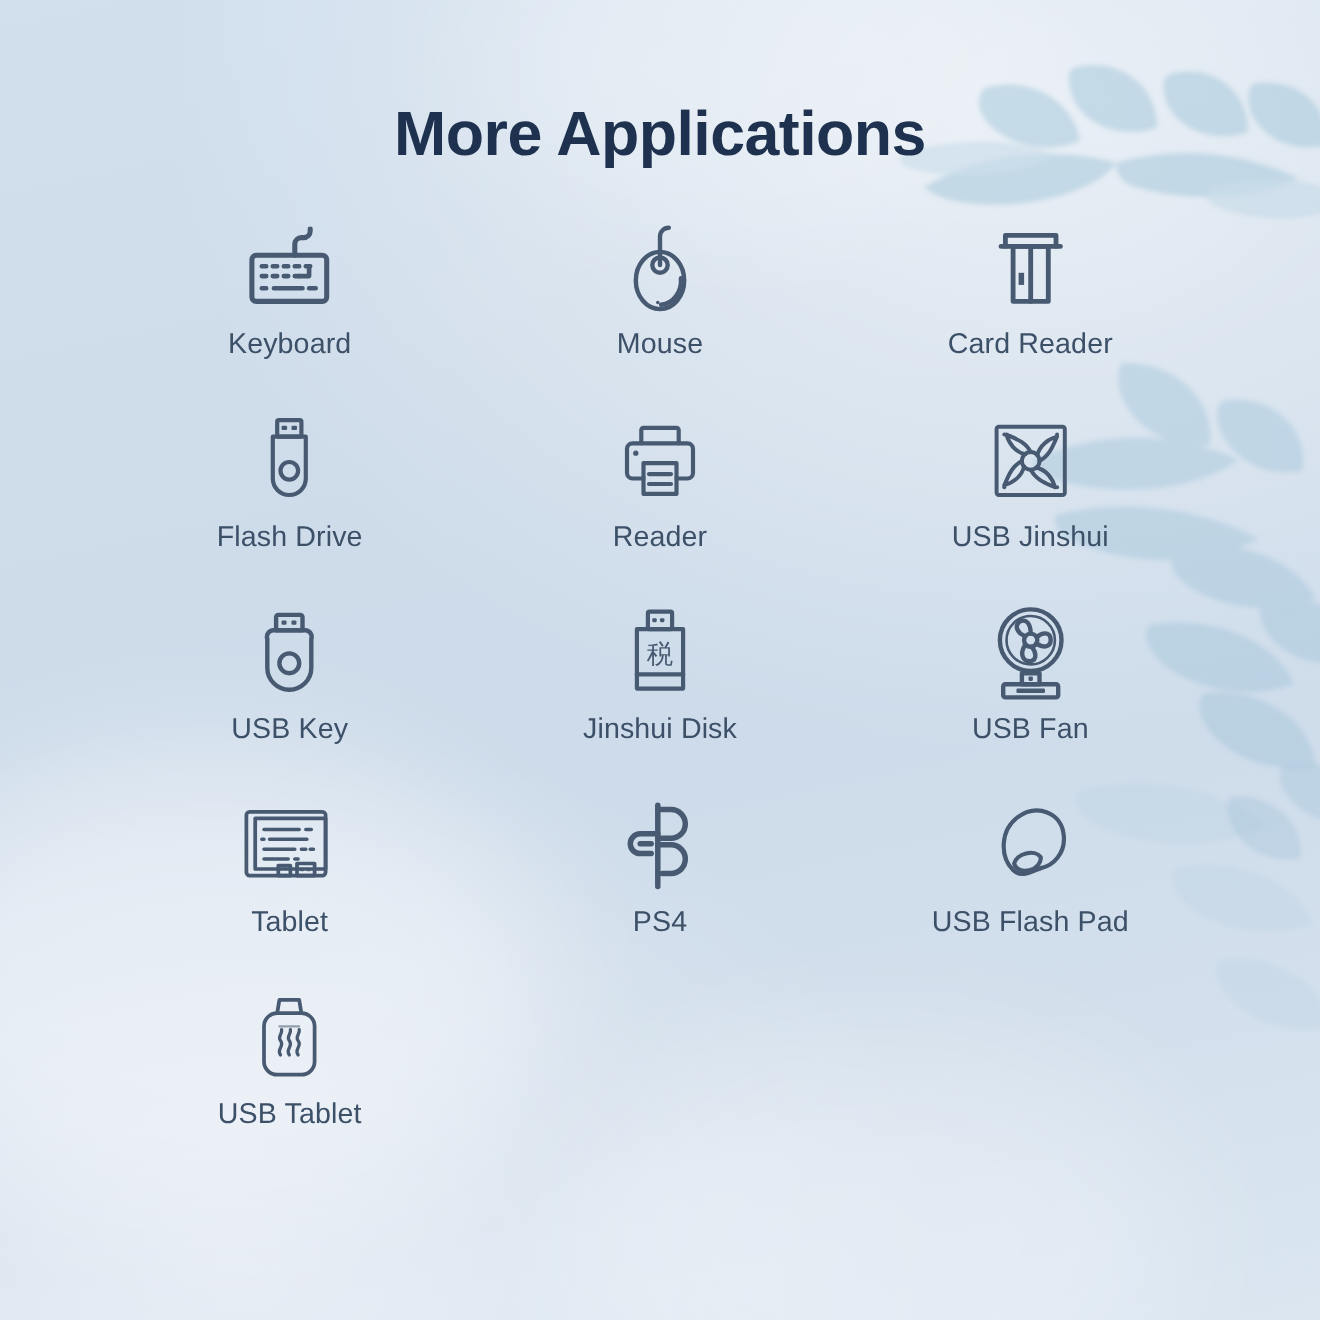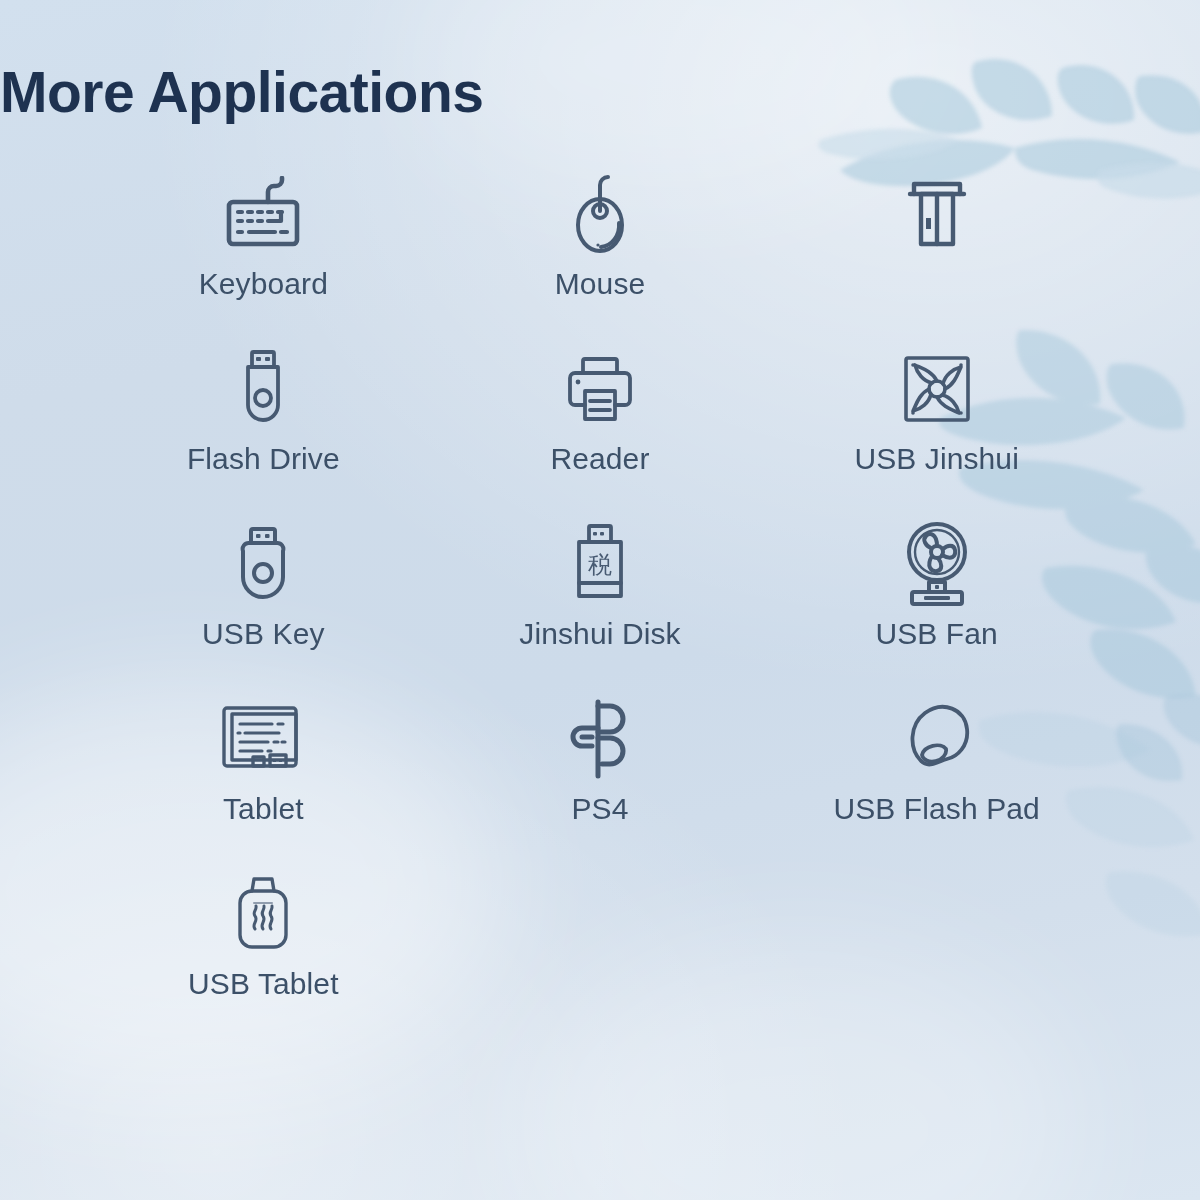--- a/index.html
+++ b/index.html
@@ -20,22 +20,22 @@
   .botanical svg{position:absolute;filter:blur(2.2px);}
   #leaf-top{right:-30px;top:20px;width:430px;height:330px;opacity:.55;}
   #leaf-right{right:-60px;top:300px;width:360px;height:520px;opacity:.5;}
   #leaf-low{right:-40px;top:640px;width:300px;height:380px;opacity:.35;}
   .haze{position:absolute;border-radius:50%;filter:blur(60px);pointer-events:none;}
   #haze-a{left:-120px;top:680px;width:620px;height:420px;background:rgba(255,255,255,.40);}
   #haze-b{right:120px;bottom:-120px;width:560px;height:380px;background:rgba(255,255,255,.28);}
   #haze-c{left:420px;top:-80px;width:520px;height:280px;background:rgba(255,255,255,.22);}
 
   #page-title{
-    position:relative;text-align:left;
-    margin:0;padding-top:59px;
+    position:relative;text-align:center;
+    margin:0;padding-top:89px;
     font-size:57px;font-weight:bold;letter-spacing:-.5px;
     color:#1e3250;
     font-family:"Liberation Sans","DejaVu Sans",sans-serif;
   }
   #app-grid{
     position:relative;
     margin:0 auto;padding:0;list-style:none;
     width:1010px;
     display:grid;
     grid-template-columns:repeat(3,1fr);
@@ -45,21 +45,21 @@
   .app-cell{
     display:flex;flex-direction:column;align-items:center;justify-content:flex-start;
     height:175px;
   }
   .app-icon{
     height:86px;display:flex;align-items:center;justify-content:center;
   }
   .app-icon svg{display:block;}
   .app-label{
     margin-top:10px;
-    font-size:30px;color:#3a4f६b;color:#3c5068;
+    font-size:26px;color:#3a4f६b;color:#3c5068;
     white-space:nowrap;letter-spacing:.1px;
   }
 </style>
 </head>
 <body>
 
 <div id="poster">
 
   <div class="haze" id="haze-a"></div>
   <div class="haze" id="haze-b"></div>
@@ -144,20 +144,21 @@
     <li class="app-cell">
       <span class="app-icon">
         <svg width="70" height="80" viewBox="0 0 70 80" fill="none" stroke="#475a72" stroke-width="4.4" stroke-linecap="round" stroke-linejoin="round">
           <path d="M12 20 V10 h46 v10"></path>
           <path d="M8 20 h54"></path>
           <rect x="19" y="20" width="32" height="50"></rect>
           <path d="M35 20 v50"></path>
           <rect x="24" y="44" width="5" height="11" fill="#475a72" stroke="none"></rect>
         </svg>
       </span>
+      <span class="app-label">Card Reader</span>
     </li>
 
     <li class="app-cell">
       <span class="app-icon">
         <svg width="56" height="86" viewBox="0 0 56 86" fill="none" stroke="#475a72" stroke-width="3.8" stroke-linecap="round" stroke-linejoin="round">
           <rect x="17" y="6" width="22" height="15" rx="1.5"></rect>
           <g fill="#475a72" stroke="none">
             <rect x="21" y="11" width="5" height="4" rx="1"></rect>
             <rect x="30" y="11" width="5" height="4" rx="1"></rect>
           </g>

